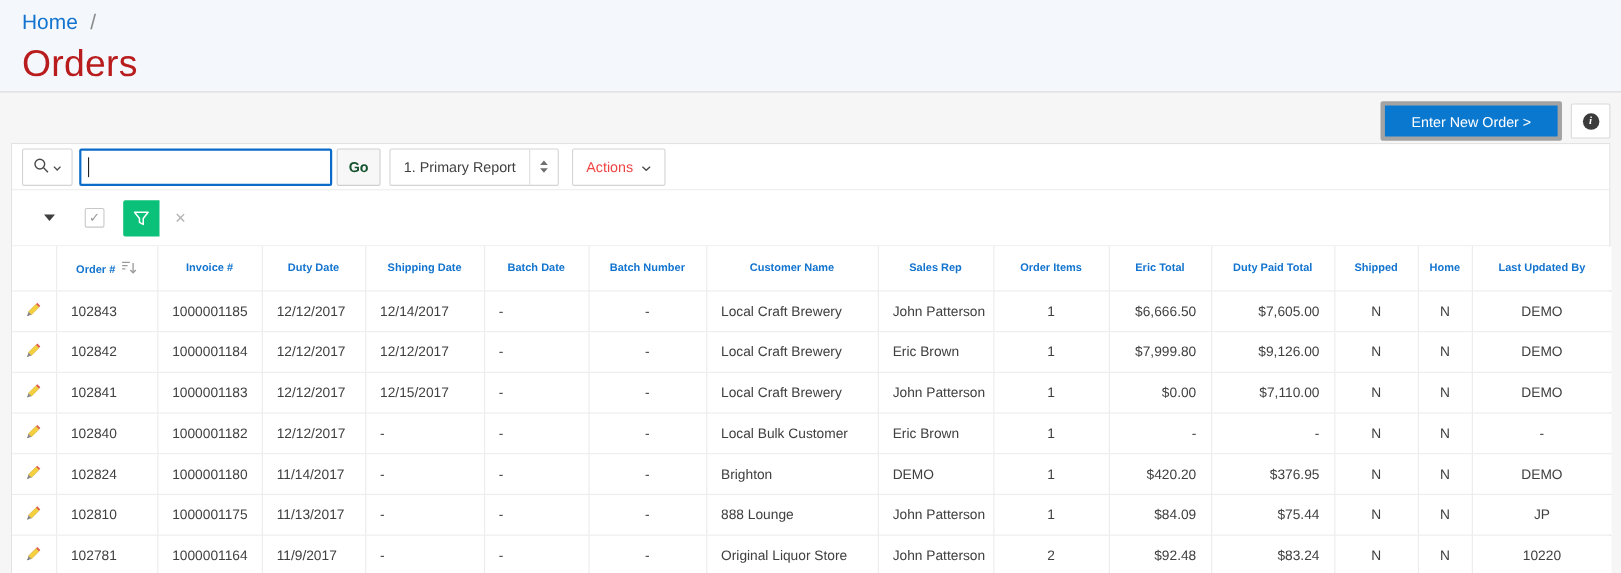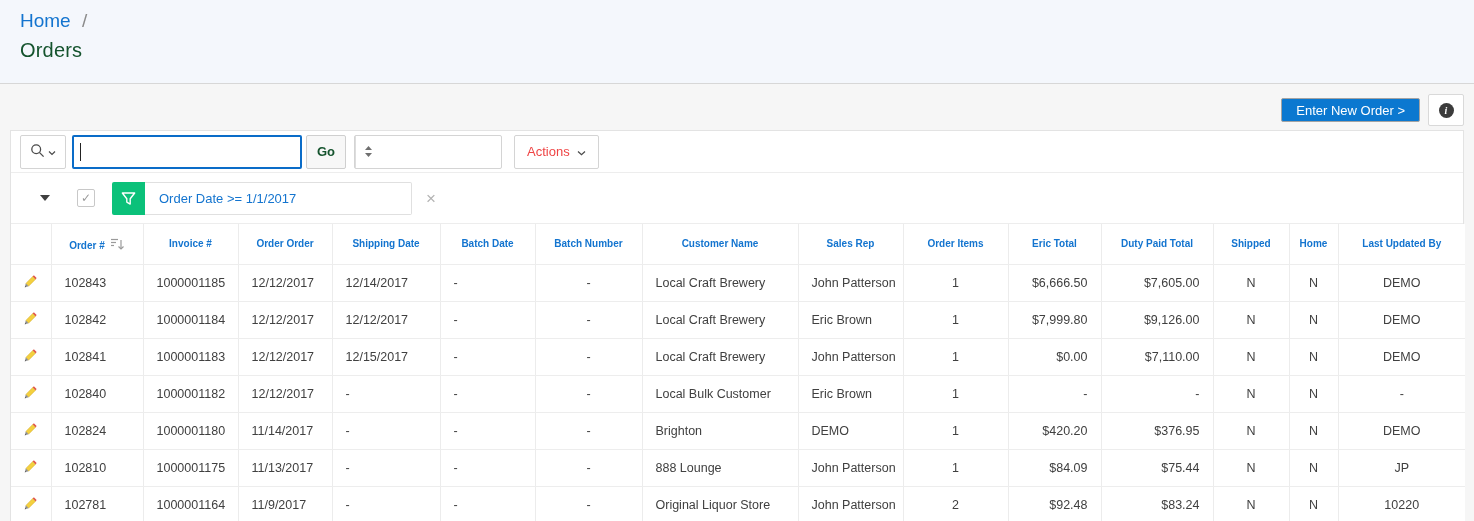--- a/index.html
+++ b/index.html
@@ -9,28 +9,28 @@
     background:#f6f6f6; color:#404040; font-size:13px;
   }
   
   .page-header {
     height:84px; background:#f4f7fc; border-bottom:1px solid #d7d7d7;
     padding:10px 0 0 20px;
   }
   .breadcrumb { font-size:19px; }
   .breadcrumb a { color:#1374cf; text-decoration:none; cursor:pointer; }
   .breadcrumb .sep { color:#8a8a8a; margin-left:6px; }
-  .page-title { font-size:20px; font-weight:500; color:#14532d; margin-top:7px; letter-spacing:.2px; }
+  .page-title { font-size:34px; font-weight:500; color:#b91c1c; margin-top:7px; letter-spacing:.2px; }
 
   
   .action-bar { display:flex; justify-content:flex-end; align-items:center; gap:8px;
                 margin:10px 10px 0 10px; height:32px; }
   .btn-hot {
-    background:#0b78d0; color:#fff; border:1px solid #a3a3a3; border-radius:2px;
-    font-size:13px; padding:0 14px; height:24px; cursor:pointer;
+    background:#0b78d0; color:#fff; border:4px solid #a3a3a3; border-radius:2px;
+    font-size:13px; padding:0 24px; height:36px; cursor:pointer;
     font-family:inherit;
   }
   .btn-info {
     background:#fff; border:1px solid #d9d9d9; border-radius:2px; height:32px; width:36px;
     display:flex; align-items:center; justify-content:center; cursor:pointer;
   }
   .info-glyph {
     width:15px; height:15px; border-radius:50%; background:#3b3b3b; color:#fff;
     font-size:10px; font-weight:bold; display:flex; align-items:center; justify-content:center;
     font-family:"Liberation Serif","DejaVu Serif",serif; font-style:italic;
@@ -134,20 +134,21 @@
             <polyline points="1,1.5 4,4.5 7,1.5" fill="none" stroke="#4a4a4a" stroke-width="1.2"></polyline>
           </svg>
       </span>
     </button>
     <span class="search-input-wrap">
       <input class="search-input" value="" style="">
       <span class="caret"></span>
     </span>
     <button class="go-btn">Go</button>
     <div class="report-select">
+      <span class="val">1. Primary Report</span>
       <span class="arrows">
         <svg width="9" height="13" viewBox="0 0 9 13">
             <polygon points="4.5,1 8,5 1,5" fill="#6f6f6f"></polygon>
             <polygon points="1,8 8,8 4.5,12" fill="#6f6f6f"></polygon>
           </svg>
       </span>
     </div>
     <button class="actions-btn">
       <span>Actions</span>
       <span>
@@ -160,21 +161,20 @@
 
   <div class="filter-bar">
     <span class="collapse-tri"></span>
     <span class="filter-check">✓</span>
     <div class="filter-chip">
       <span class="chip-icon">
         <svg width="17" height="17" viewBox="0 0 16 16">
             <path d="M2.2 2.8 L13.8 2.8 L9.6 8.2 L9.6 13.2 L6.4 11.4 L6.4 8.2 Z" fill="none" stroke="#ffffff" stroke-width="1.3" stroke-linejoin="round"></path>
           </svg>
       </span>
-      <button class="chip-label">Order Date &gt;= 1/1/2017</button>
     </div>
     <span class="chip-remove">×</span>
   </div>
 
   <table>
     <colgroup>
         <col style="width: 40px;">
         <col style="width: 92px;">
         <col style="width: 95px;">
         <col style="width: 94px;">
@@ -196,21 +196,21 @@
           <th class="ac"><span>Order #</span><svg class="sort-ic" width="15" height="14" viewBox="0 0 15 14">
               <g stroke="#9a9a9a" stroke-width="1.2">
                 <line x1="1" y1="2.5" x2="8" y2="2.5"></line>
                 <line x1="1" y1="5.5" x2="6" y2="5.5"></line>
                 <line x1="1" y1="8.5" x2="4" y2="8.5"></line>
                 <line x1="11" y1="3" x2="11" y2="12"></line>
                 <polyline points="8.5,9.5 11,12 13.5,9.5" fill="none"></polyline>
               </g>
             </svg></th>
           <th class="ac"><span>Invoice #</span></th>
-          <th class="ac"><span>Order Order</span></th>
+          <th class="ac"><span>Duty Date</span></th>
           <th class="ac"><span>Shipping Date</span></th>
           <th class="ac"><span>Batch Date</span></th>
           <th class="ac"><span>Batch Number</span></th>
           <th class="ac"><span>Customer Name</span></th>
           <th class="ac"><span>Sales Rep</span></th>
           <th class="ac"><span>Order Items</span></th>
           <th class="ac"><span>Eric Total</span></th>
           <th class="ac"><span>Duty Paid Total</span></th>
           <th class="ac"><span>Shipped</span></th>
           <th class="ac"><span>Home</span></th>

